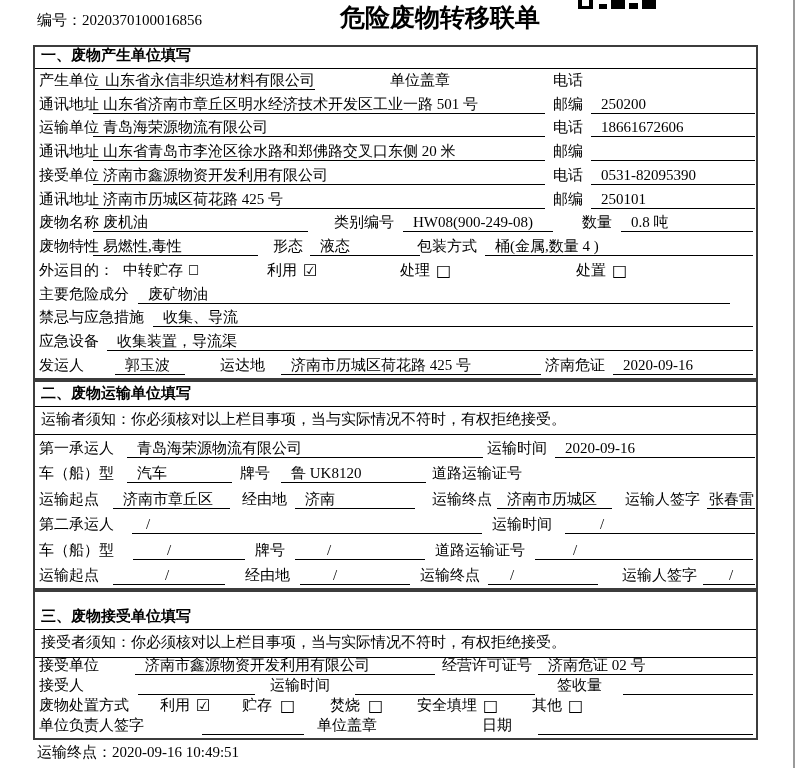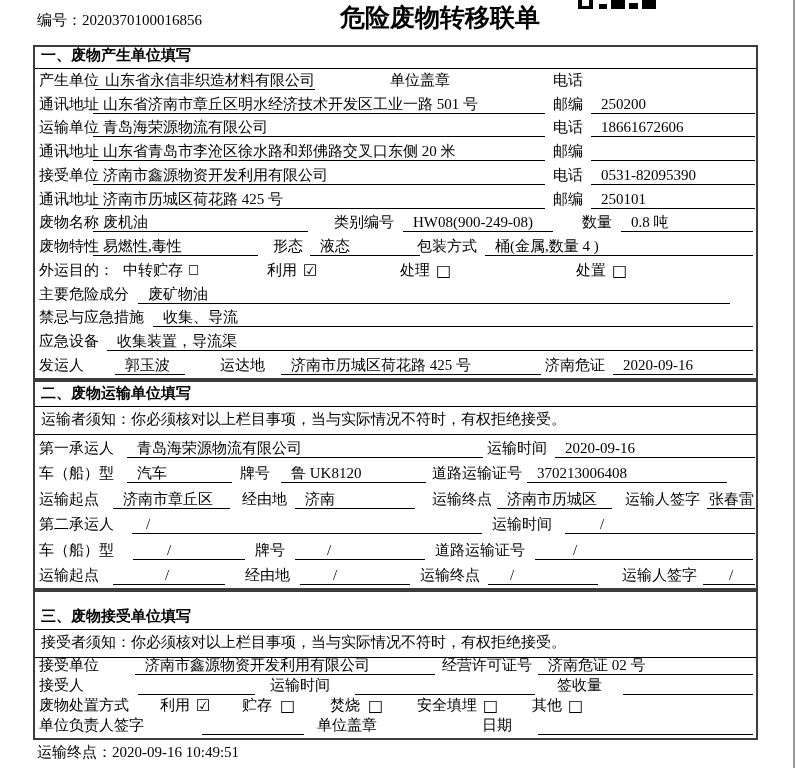--- a/index.html
+++ b/index.html
@@ -148,21 +148,20 @@
     <span class="ul" style="left:92px;width:356px">青岛海荣源物流有限公司</span>
     <span class="lbl" style="left:452px">运输时间</span>
     <span class="ul" style="left:520px;width:200px">2020-09-16</span>
   </div>
   <div class="row">
     <span class="lbl" style="left:4px">车（船）型</span>
     <span class="ul" style="left:92px;width:105px">汽车</span>
     <span class="lbl" style="left:205px">牌号</span>
     <span class="ul" style="left:246px;width:145px">鲁 UK8120</span>
     <span class="lbl" style="left:397px">道路运输证号</span>
-    <span class="ul" style="left:492px;width:200px">370213006408</span>
   </div>
   <div class="row">
     <span class="lbl" style="left:4px">运输起点</span>
     <span class="ul" style="left:78px;width:117px">济南市章丘区</span>
     <span class="lbl" style="left:207px">经由地</span>
     <span class="ul" style="left:260px;width:120px">济南</span>
     <span class="lbl" style="left:397px">运输终点</span>
     <span class="ul" style="left:462px;width:115px">济南市历城区</span>
     <span class="lbl" style="left:590px">运输人签字</span>
     <span class="ul" style="left:672px;width:48px;padding-left:2px">张春雷</span>

